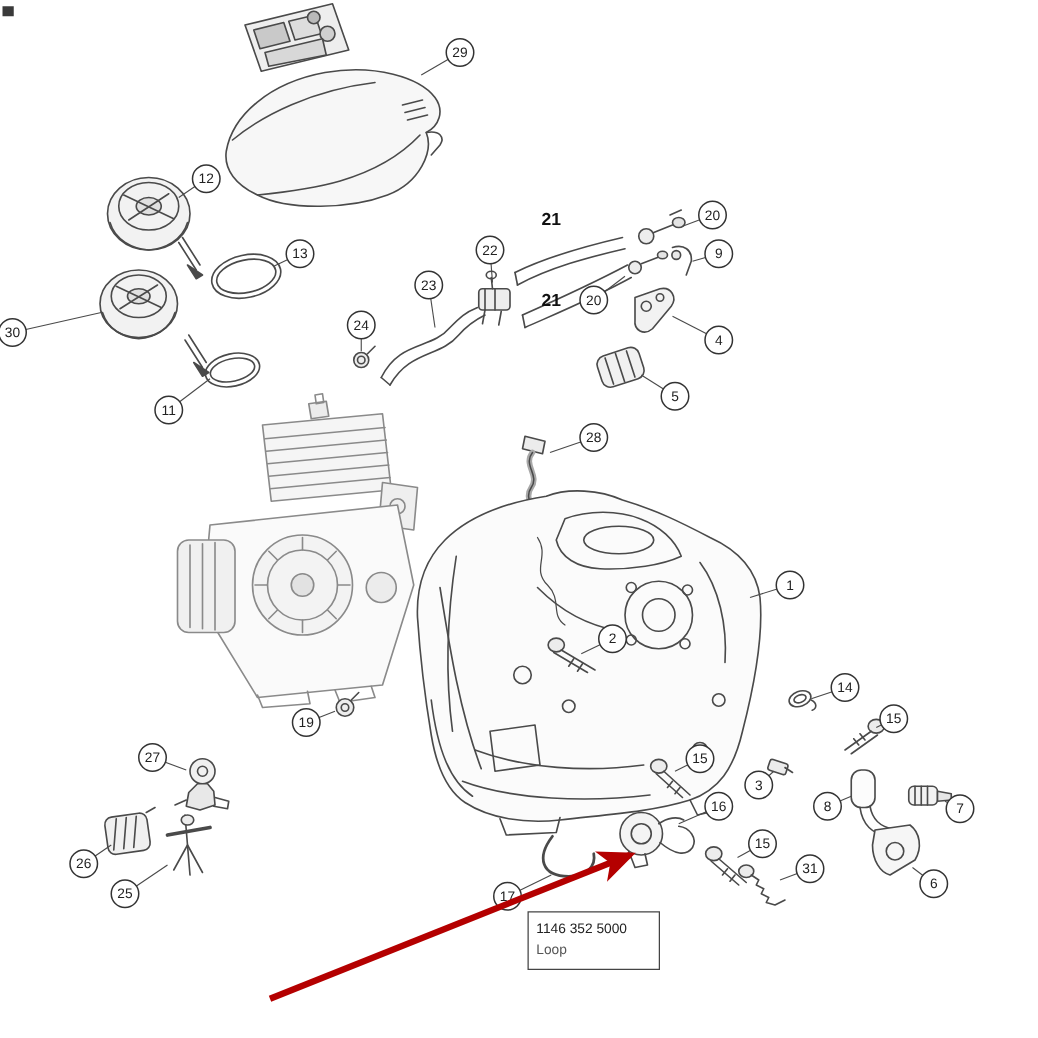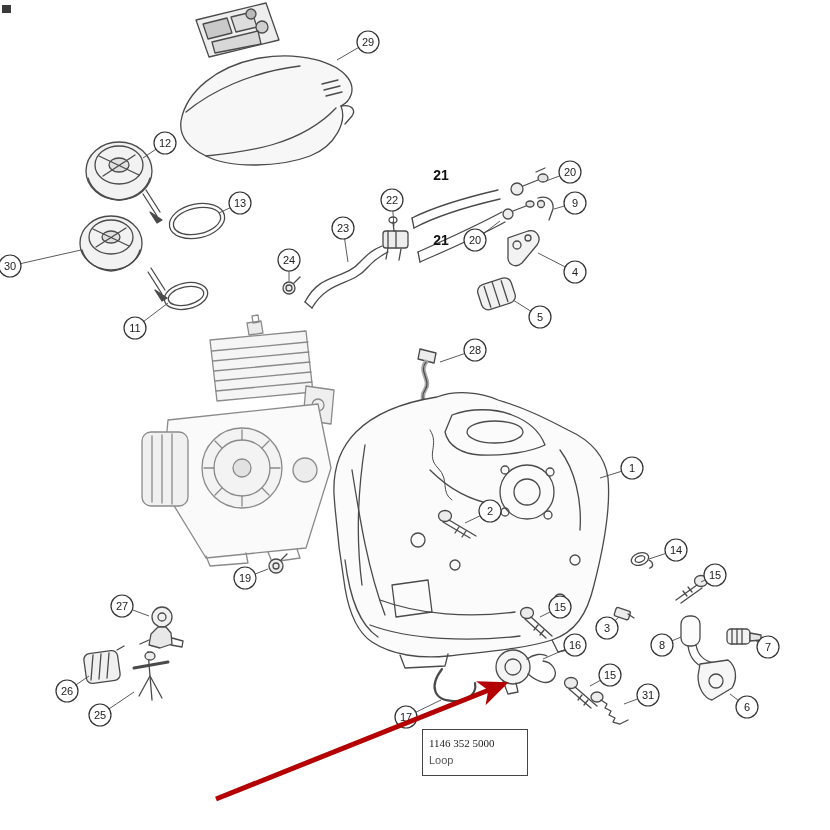--- a/index.html
+++ b/index.html
@@ -2,21 +2,21 @@
 <html><head>
 <meta charset="utf-8">
 <style>
   html,body{margin:0;padding:0;background:#ffffff;}
   .screen{position:relative;width:830px;height:830px;background:#ffffff;overflow:hidden;
           font-family:"Liberation Sans",sans-serif;}
   svg{position:absolute;left:0;top:0;display:block;}
   svg text{font-family:"Liberation Sans",sans-serif;}
   .part-label-box{position:absolute;left:422px;top:729px;width:92px;border:1px solid #444;
                   background:#ffffff;padding:5px 6px 6px 6px;font-size:11px;line-height:1.55;z-index:6;}
-  .part-label-number{display:block;color:#222;font-family:Liberation Serif, serif;}
+  .part-label-number{display:block;color:#222;}
   .part-label-name{display:block;color:#555;}
 </style>
 </head>
 <body>
 
 <div class="screen">
 
   <svg id="diagram-svg" width="830" height="830" viewBox="0 0 830 830">
     <defs>
       <marker id="arrowhead" markerWidth="7" markerHeight="6" refX="5" refY="2.6" orient="auto" markerUnits="strokeWidth">

